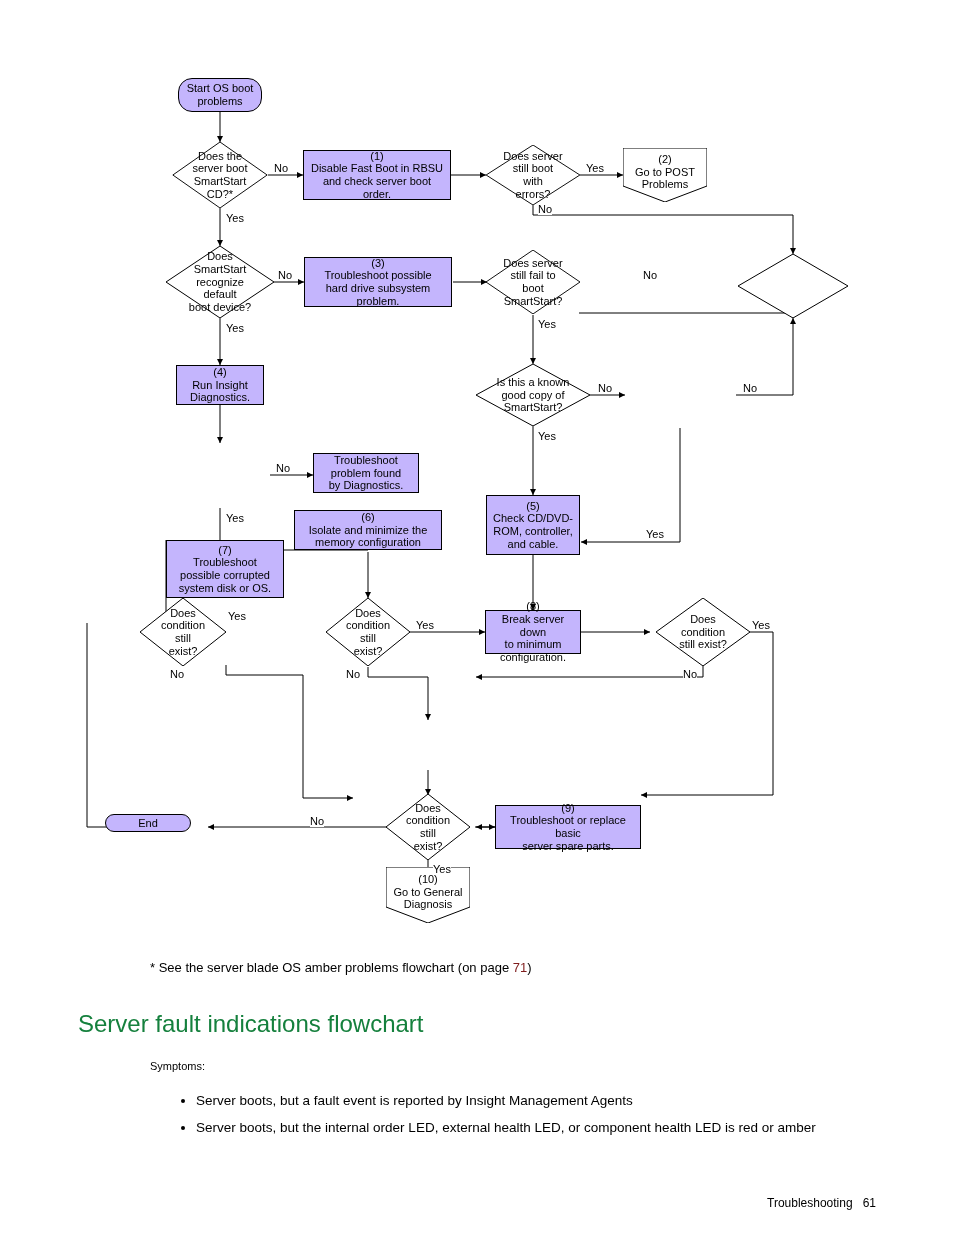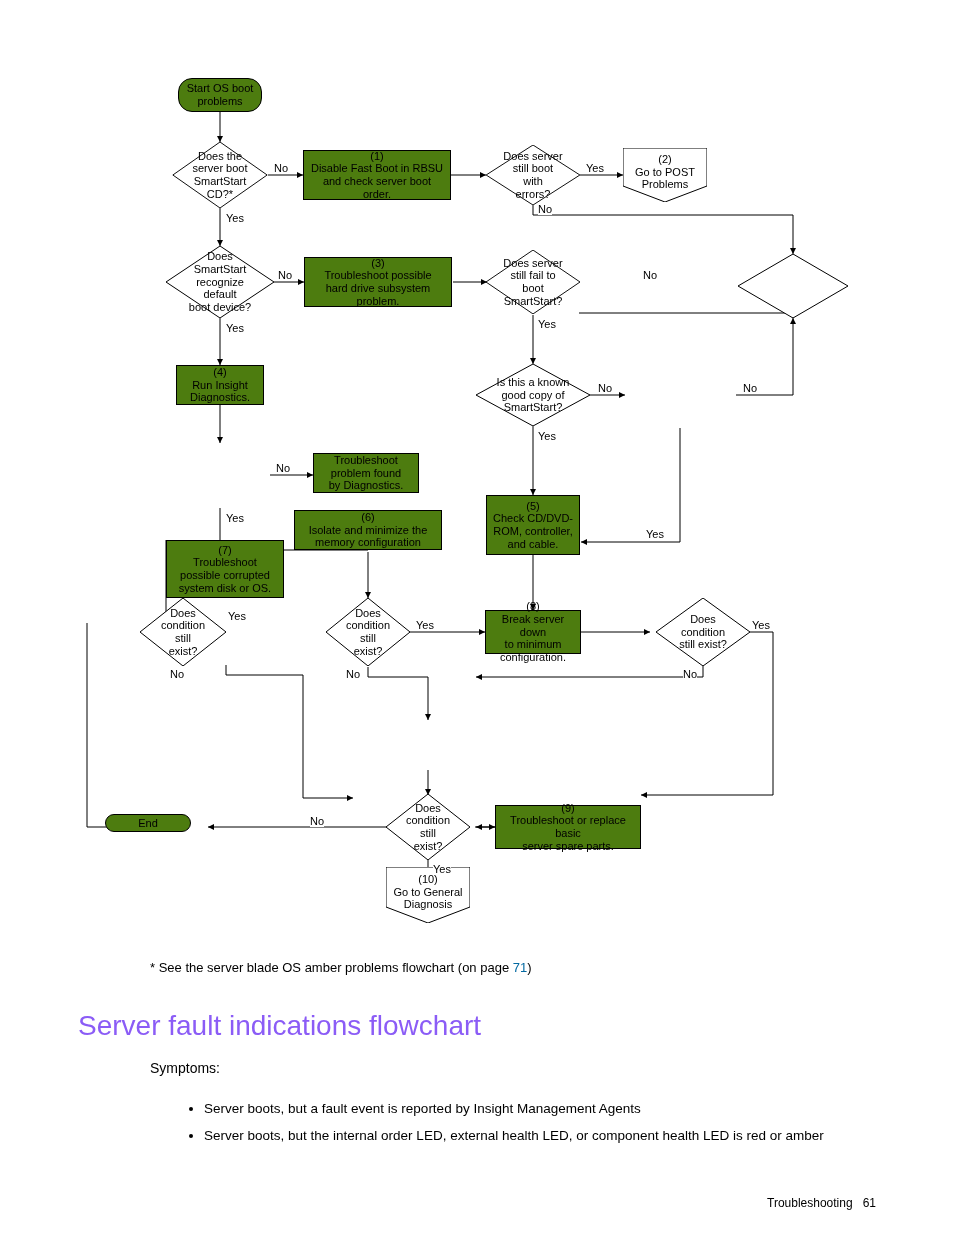--- a/index.html
+++ b/index.html
@@ -1,34 +1,34 @@
 <!DOCTYPE html>
 <html><head>
 <meta charset="utf-8">
 <style>
 html,body{margin:0;padding:0;background:#fff;font-family:Arial,Helvetica,sans-serif;color:#000}
 .page{width:954px;height:1235px;position:relative;margin:0 auto;background:#fff}
 .diagram{position:absolute;left:78px;top:70px;width:805px;height:875px}
-.node{position:absolute;font-size:11px;text-align:center;display:flex;align-items:center;justify-content:center;line-height:1.15;box-sizing:border-box;padding:2px 4px;background:#4d7c0f}
+.node{position:absolute;font-size:11px;text-align:center;display:flex;align-items:center;justify-content:center;line-height:1.15;box-sizing:border-box;padding:2px 4px;background:#c4b5fd}
 .rect{border:1px solid #000}
 .terminator{border:1px solid #000;border-radius:14px}
 .diamond{border:none;background:none}
 .diamond svg{position:absolute;inset:0;width:100%;height:100%}
 .diamond span{position:relative;z-index:1;padding:0 12px}
 .offpage{border:none;background:none}
 .offpage svg{position:absolute;inset:0;width:100%;height:100%}
 .offpage span{position:relative;z-index:1;padding-bottom:6px}
 .lbl{position:absolute;font-size:11px;background:#fff}
 .arrows{position:absolute;inset:0;width:100%;height:100%}
 .note{position:absolute;left:150px;top:960px;font-size:13px}
-.note a{color:#0369a1;text-decoration:none}
-.h2{position:absolute;left:78px;top:1010px;font-size:28px;font-weight:normal;color:#8b5cf6}
-.symptoms{position:absolute;left:150px;top:1060px;font-size:14px}
+.note a{color:#7f1d1d;text-decoration:none}
+.h2{position:absolute;left:78px;top:1010px;font-size:24px;font-weight:normal;color:#15803d}
+.symptoms{position:absolute;left:150px;top:1060px;font-size:11px}
 .bullets{position:absolute;left:150px;top:1085px;font-size:13.5px}
-.bullets ul{margin:16px;padding-left:38px}
+.bullets ul{margin:8px;padding-left:38px}
 .bullets li{margin-bottom:12px}
 .footer{position:absolute;right:78px;bottom:25px;font-size:12px}
 </style>
 </head>
 <body>
 
 <div class="page">
   <div class="diagram">
 
     <svg class="arrows" viewBox="0 0 805 875">

